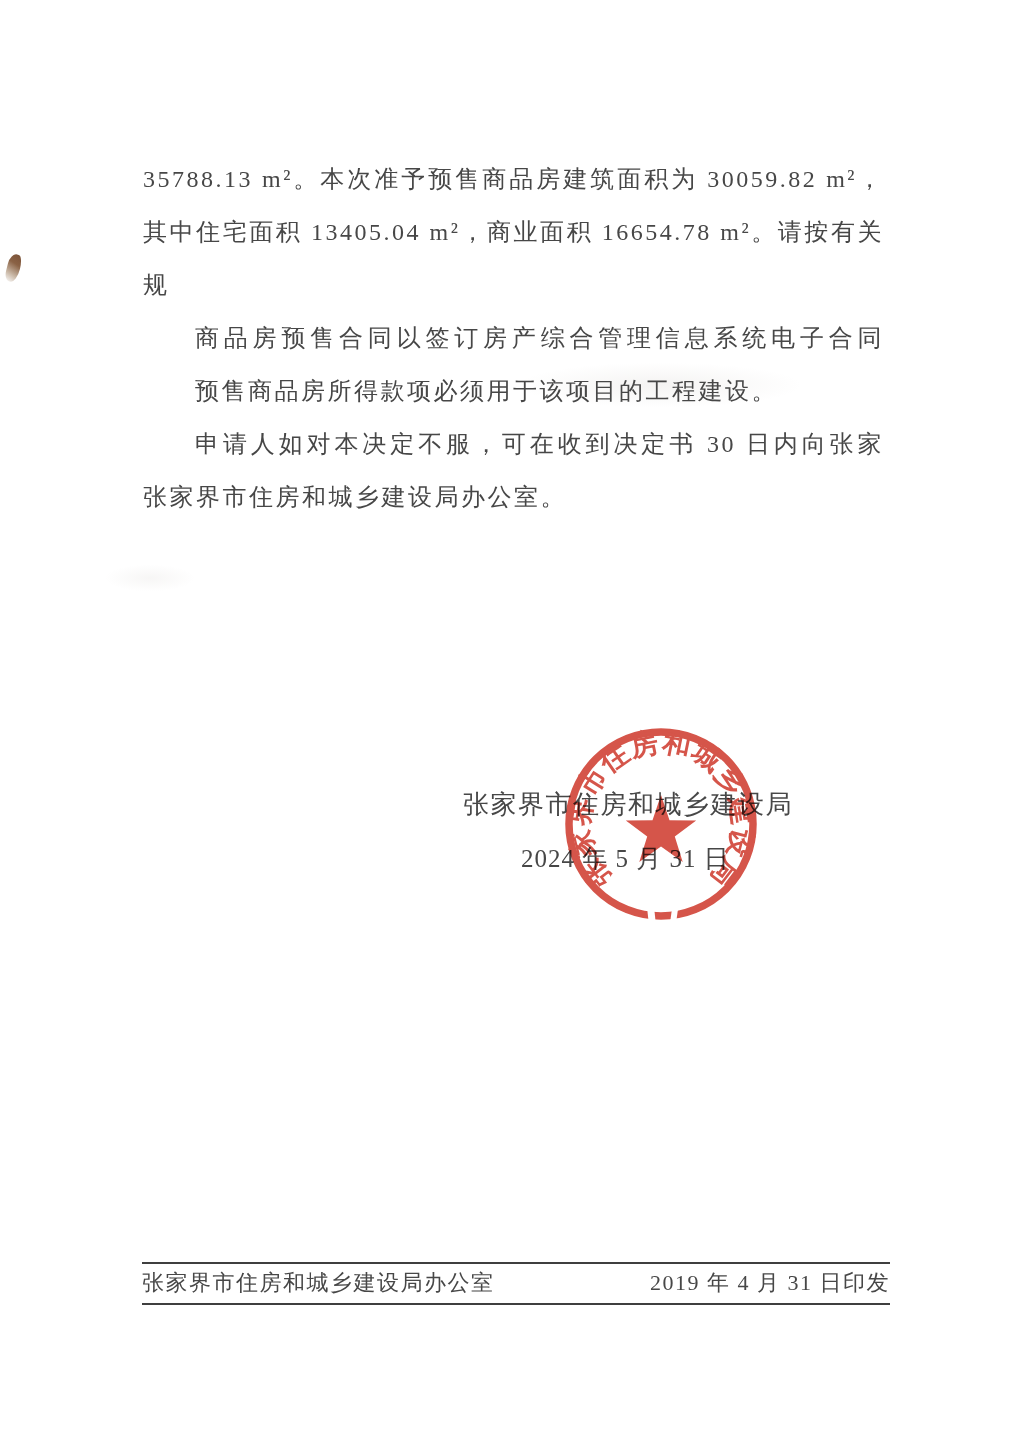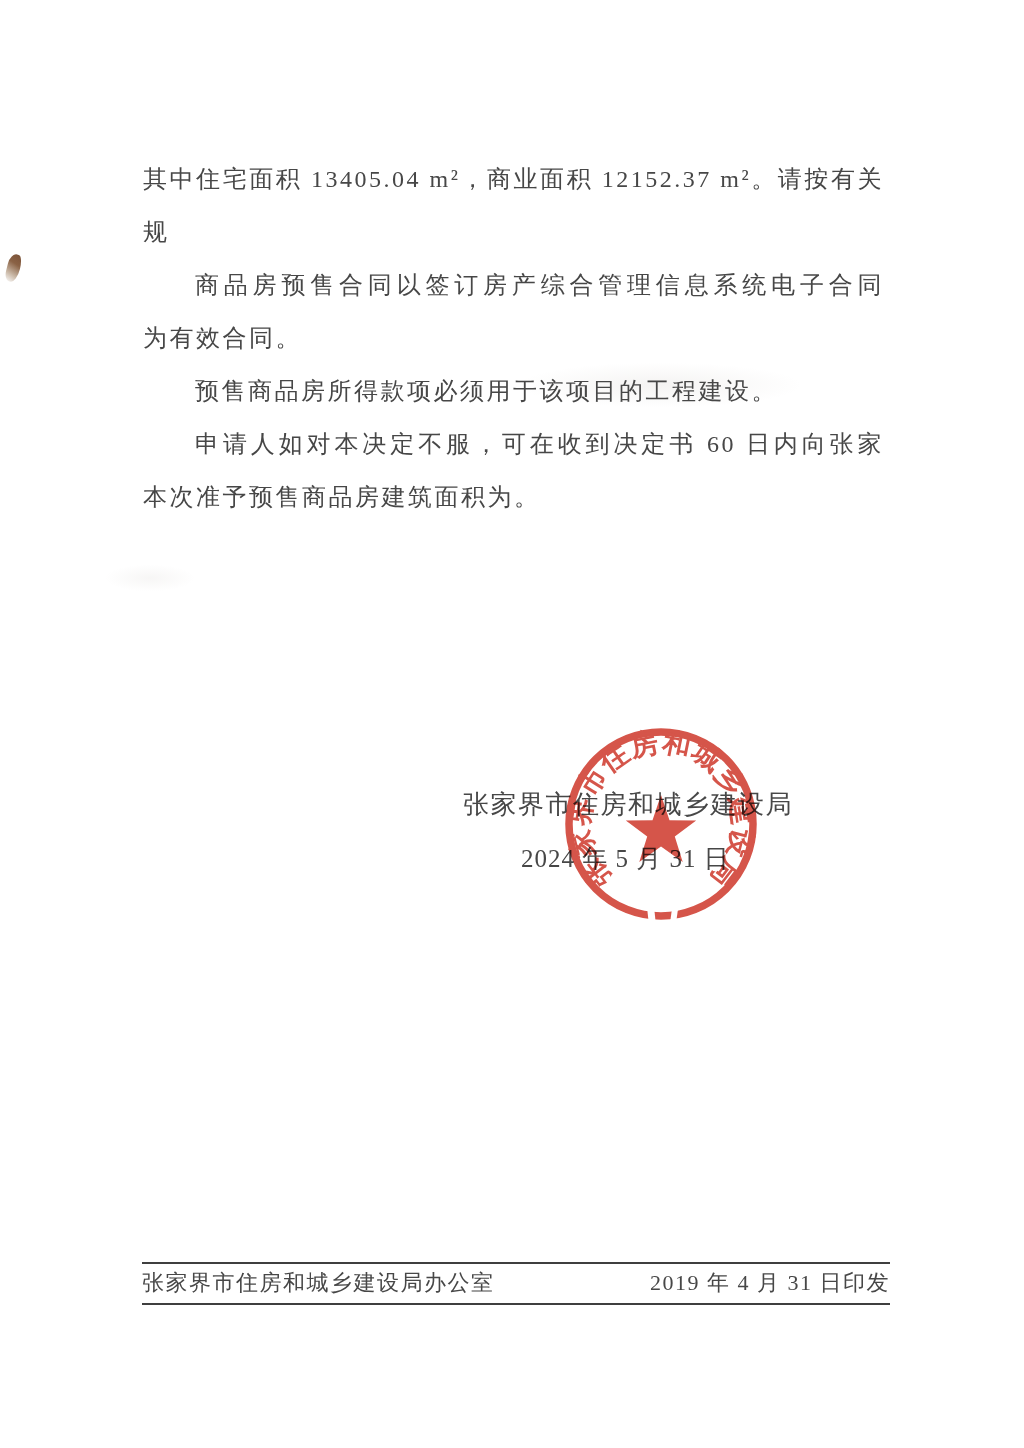--- a/index.html
+++ b/index.html
@@ -105,26 +105,26 @@
 </head>
 <body>
 
 <div class="page">
 
   <div class="ghost ghost-1"></div>
   <div class="ghost ghost-2"></div>
   <div class="smudge"></div>
 
   <div class="doc-body">
-    <div class="line j">其中住宅面积 13405.04 m²，商业面积 12152.37 m²。请按有关规</div>
+    <div class="line j">35788.13 m²。本次准予预售商品房建筑面积为 30059.82 m²，</div>
+    <div class="line j">其中住宅面积 13405.04 m²，商业面积 16654.78 m²。请按有关规</div>
     <div class="line ind j">商品房预售合同以签订房产综合管理信息系统电子合同</div>
-    <div class="line">为有效合同。</div>
     <div class="line ind">预售商品房所得款项必须用于该项目的工程建设。</div>
-    <div class="line ind j">申请人如对本决定不服，可在收到决定书 60 日内向张家</div>
-    <div class="line">本次准予预售商品房建筑面积为。</div>
+    <div class="line ind j">申请人如对本决定不服，可在收到决定书 30 日内向张家</div>
+    <div class="line">张家界市住房和城乡建设局办公室。</div>
   </div>
 
   <div class="sig-org">张家界市住房和城乡建设局</div>
   <div class="sig-date">2024 年 5 月 31 日</div>
 
   <svg class="seal" viewBox="-100 -100 200 200" xmlns="http://www.w3.org/2000/svg">
     <g fill="none" stroke="none">
 
       <circle cx="0" cy="0" r="92" stroke="#d2463a" stroke-width="7.5"></circle>
 

